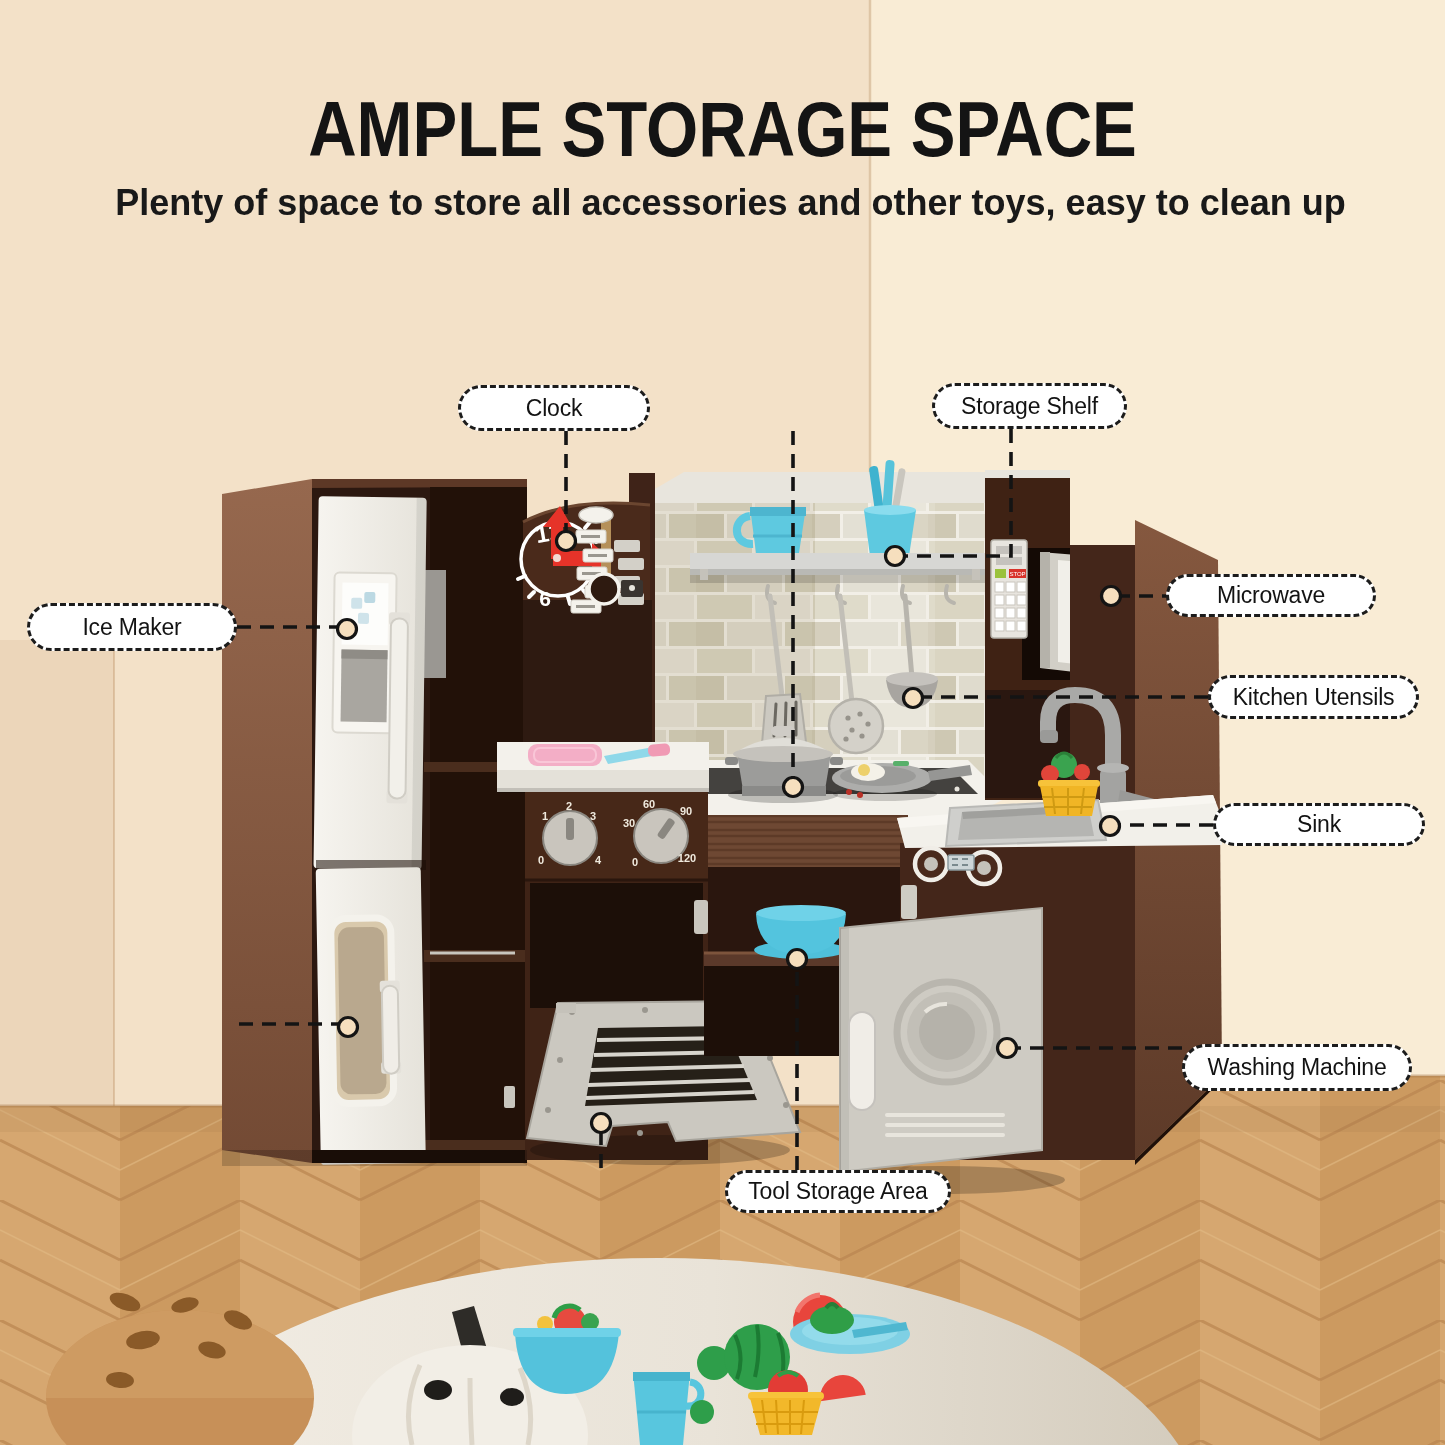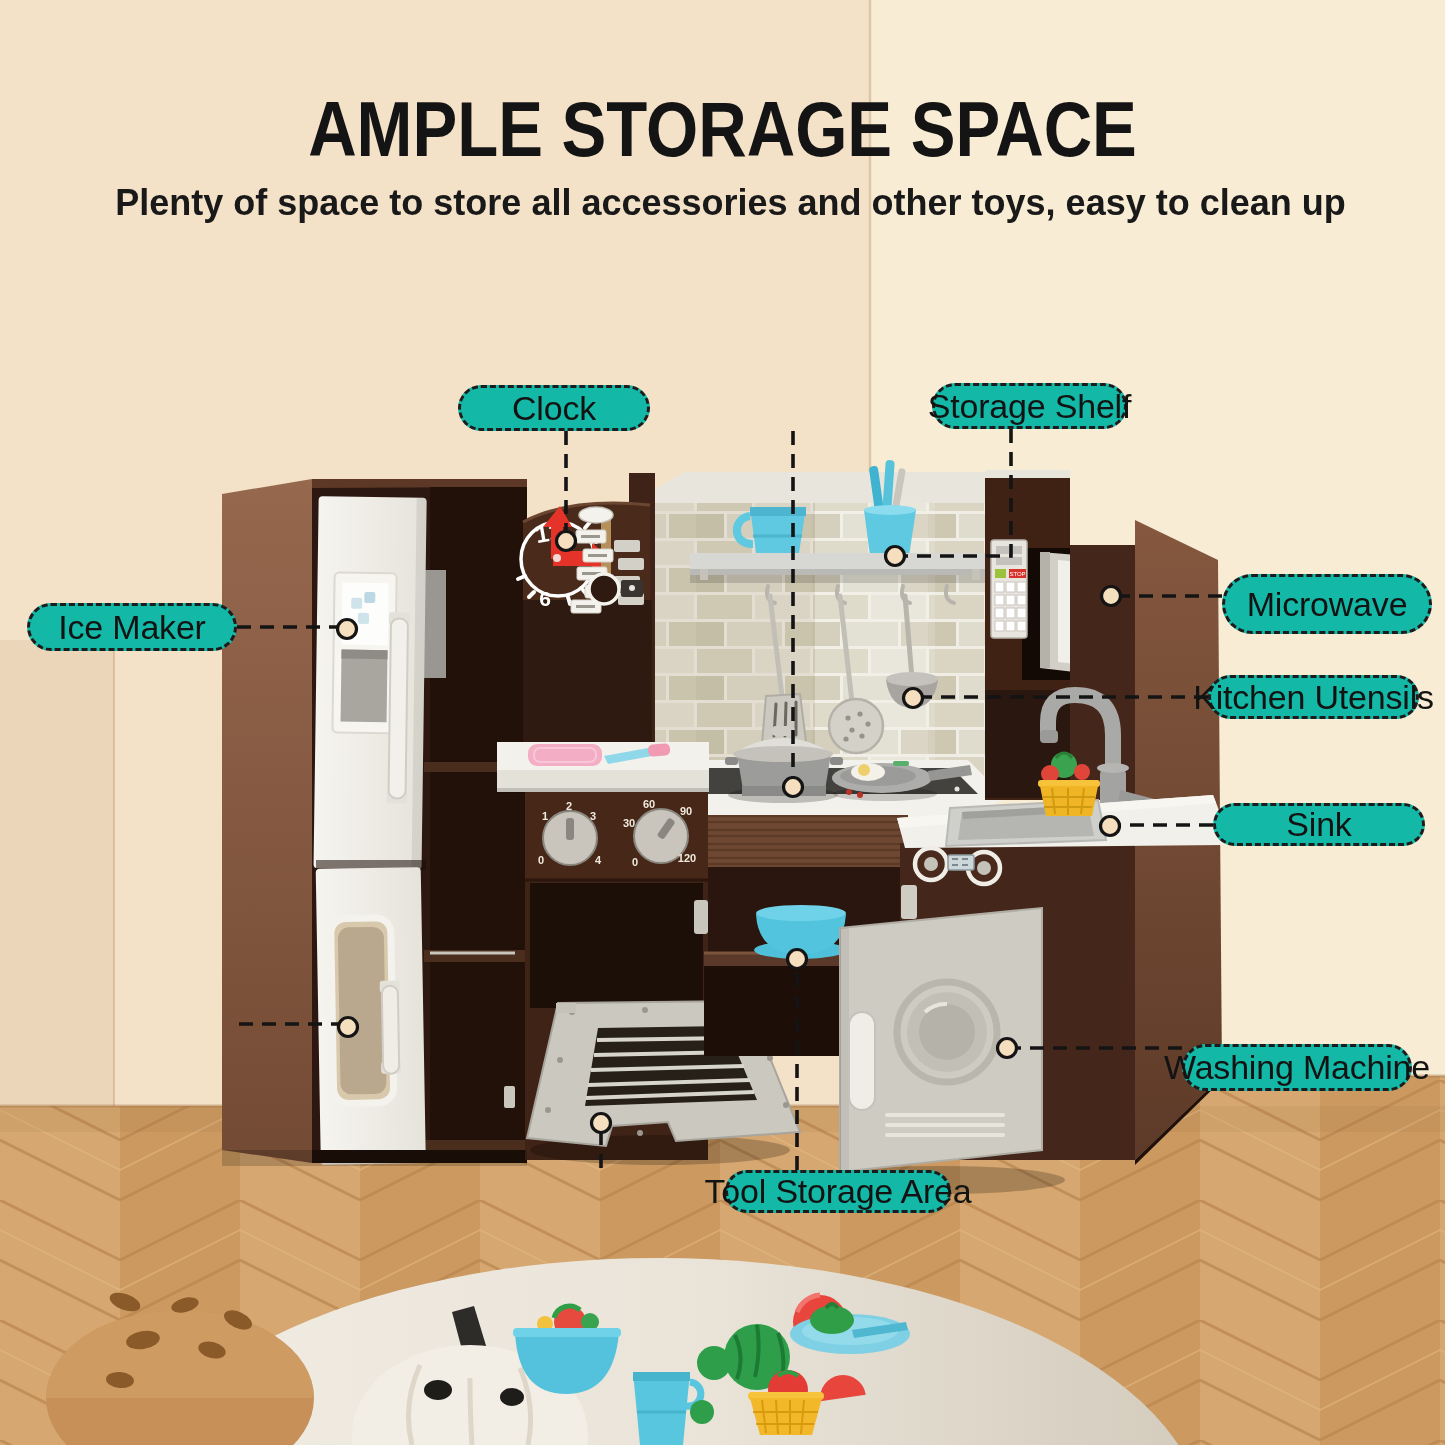--- a/index.html
+++ b/index.html
@@ -5,22 +5,22 @@
   html,body{margin:0;padding:0;background:#efe0c6;}
   .stage{position:relative;width:1445px;height:1445px;overflow:hidden;
          font-family:"Liberation Sans",sans-serif;background:#f3e1c8;}
   .stage svg{position:absolute;left:0;top:0;}
   .headline{position:absolute;left:0;top:84px;width:1445px;text-align:center;
             font-weight:bold;font-size:78px;color:#141414;letter-spacing:0;
             transform:scaleX(0.86);transform-origin:center;white-space:nowrap;}
   .subhead{position:absolute;left:0;top:182px;width:1445px;text-align:center;
            font-weight:bold;font-size:36px;color:#191919;white-space:nowrap;padding-left:8px;}
   .pill{position:absolute;display:flex;align-items:center;justify-content:center;
-        background:#14b8a6;border:3px dashed #1c1c1c;border-radius:32px;
-        color:#131313;font-size:34px;letter-spacing:-0.2px;white-space:nowrap;
+        background:#ffffff;border:3px dashed #1c1c1c;border-radius:32px;
+        color:#131313;font-size:23px;letter-spacing:-0.2px;white-space:nowrap;
         box-sizing:border-box;}
 </style>
 </head>
 <body>
 
 <div class="stage">
 
 <svg class="scene" width="1445" height="1445" viewBox="0 0 1445 1445">
   <defs>
     <linearGradient id="rugG" x1="0" y1="0" x2="1" y2="0">
@@ -540,19 +540,19 @@
     <circle cx="797" cy="959" r="9.5"></circle>
   </g>
 </svg>
 
 <div class="headline">AMPLE STORAGE SPACE</div>
 <div class="subhead">Plenty of space to store all accessories and other toys, easy to clean up</div>
 
 <div class="pill" style="left:458px;top:385px;width:192px;height:46px;">Clock</div>
 <div class="pill" style="left:932px;top:383px;width:195px;height:46px;">Storage Shelf</div>
 <div class="pill" style="left:27px;top:603px;width:210px;height:48px;">Ice Maker</div>
-<div class="pill" style="left:1222px;top:574px;width:210px;height:60px;">Microwave</div>
+<div class="pill" style="left:1166px;top:574px;width:210px;height:43px;">Microwave</div>
 <div class="pill" style="left:1213px;top:803px;width:212px;height:43px;">Sink</div>
 <div class="pill" style="left:1208px;top:675px;width:211px;height:44px;">Kitchen Utensils</div>
 <div class="pill" style="left:1182px;top:1024px;width:230px;height:47px;margin-top:20px;">Washing Machine</div>
 <div class="pill" style="left:717px;top:1170px;width:226px;height:43px;margin-left:8px;">Tool Storage Area</div>
 
 </div>
 
 </body></html>

